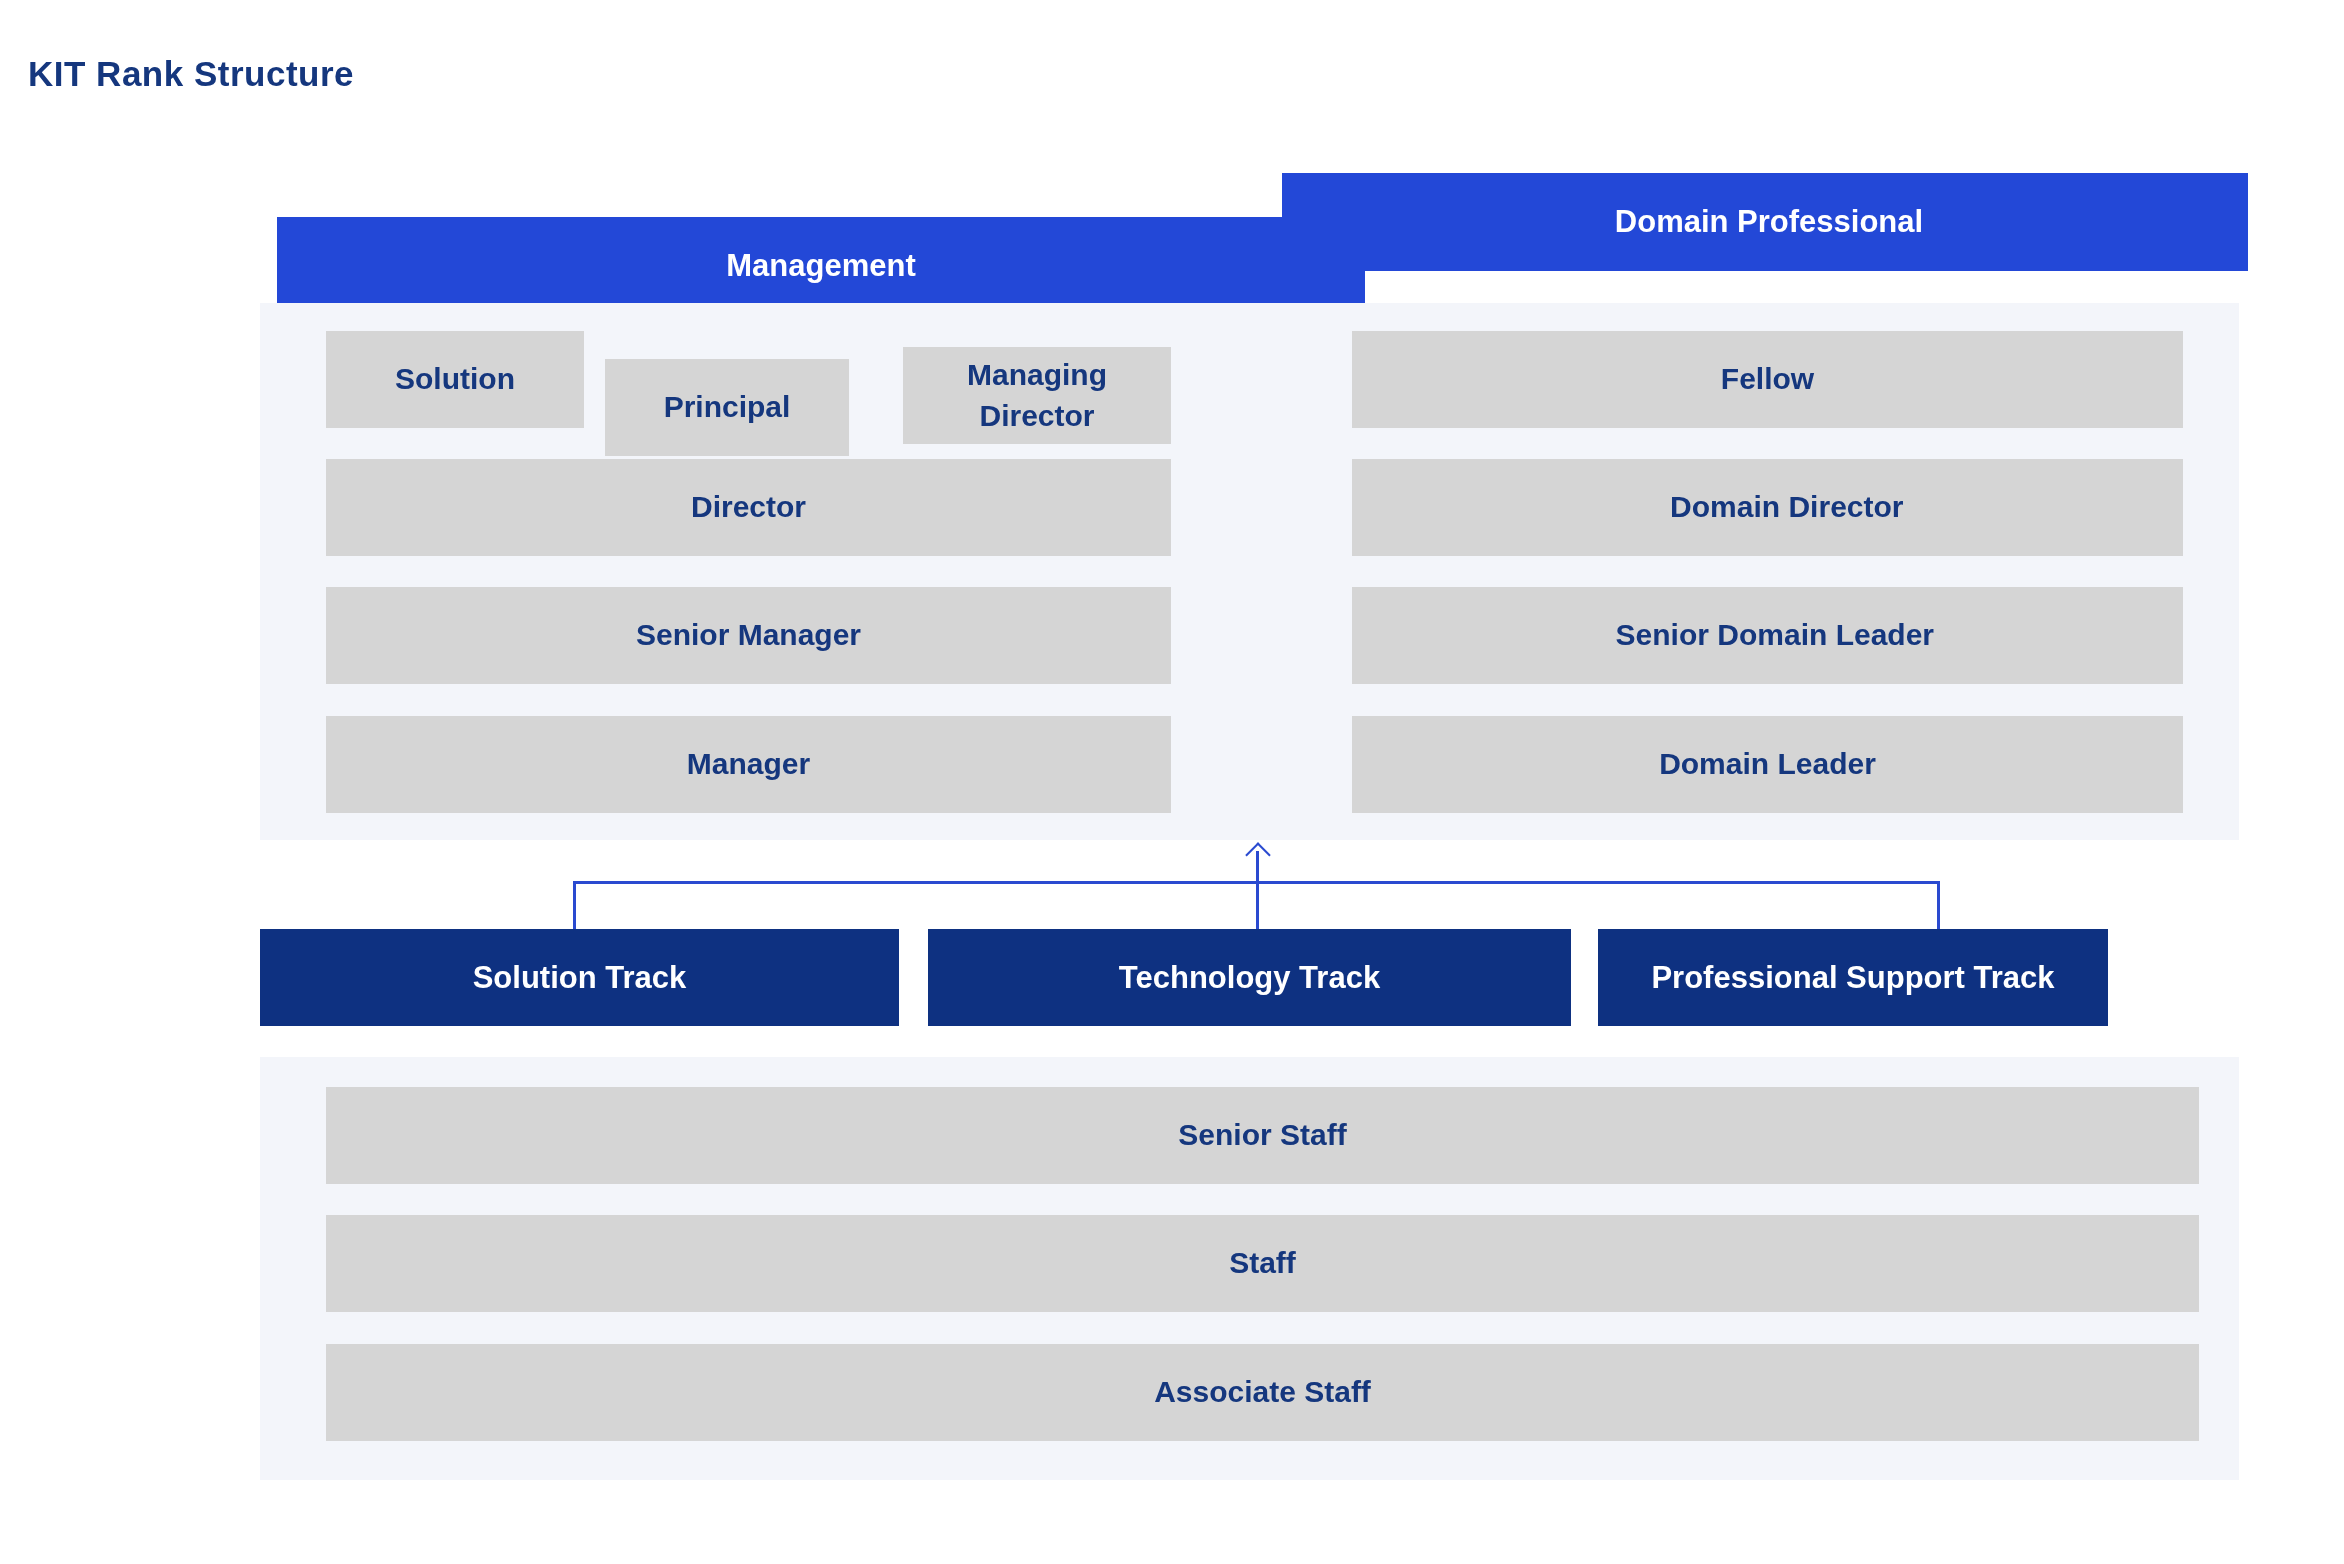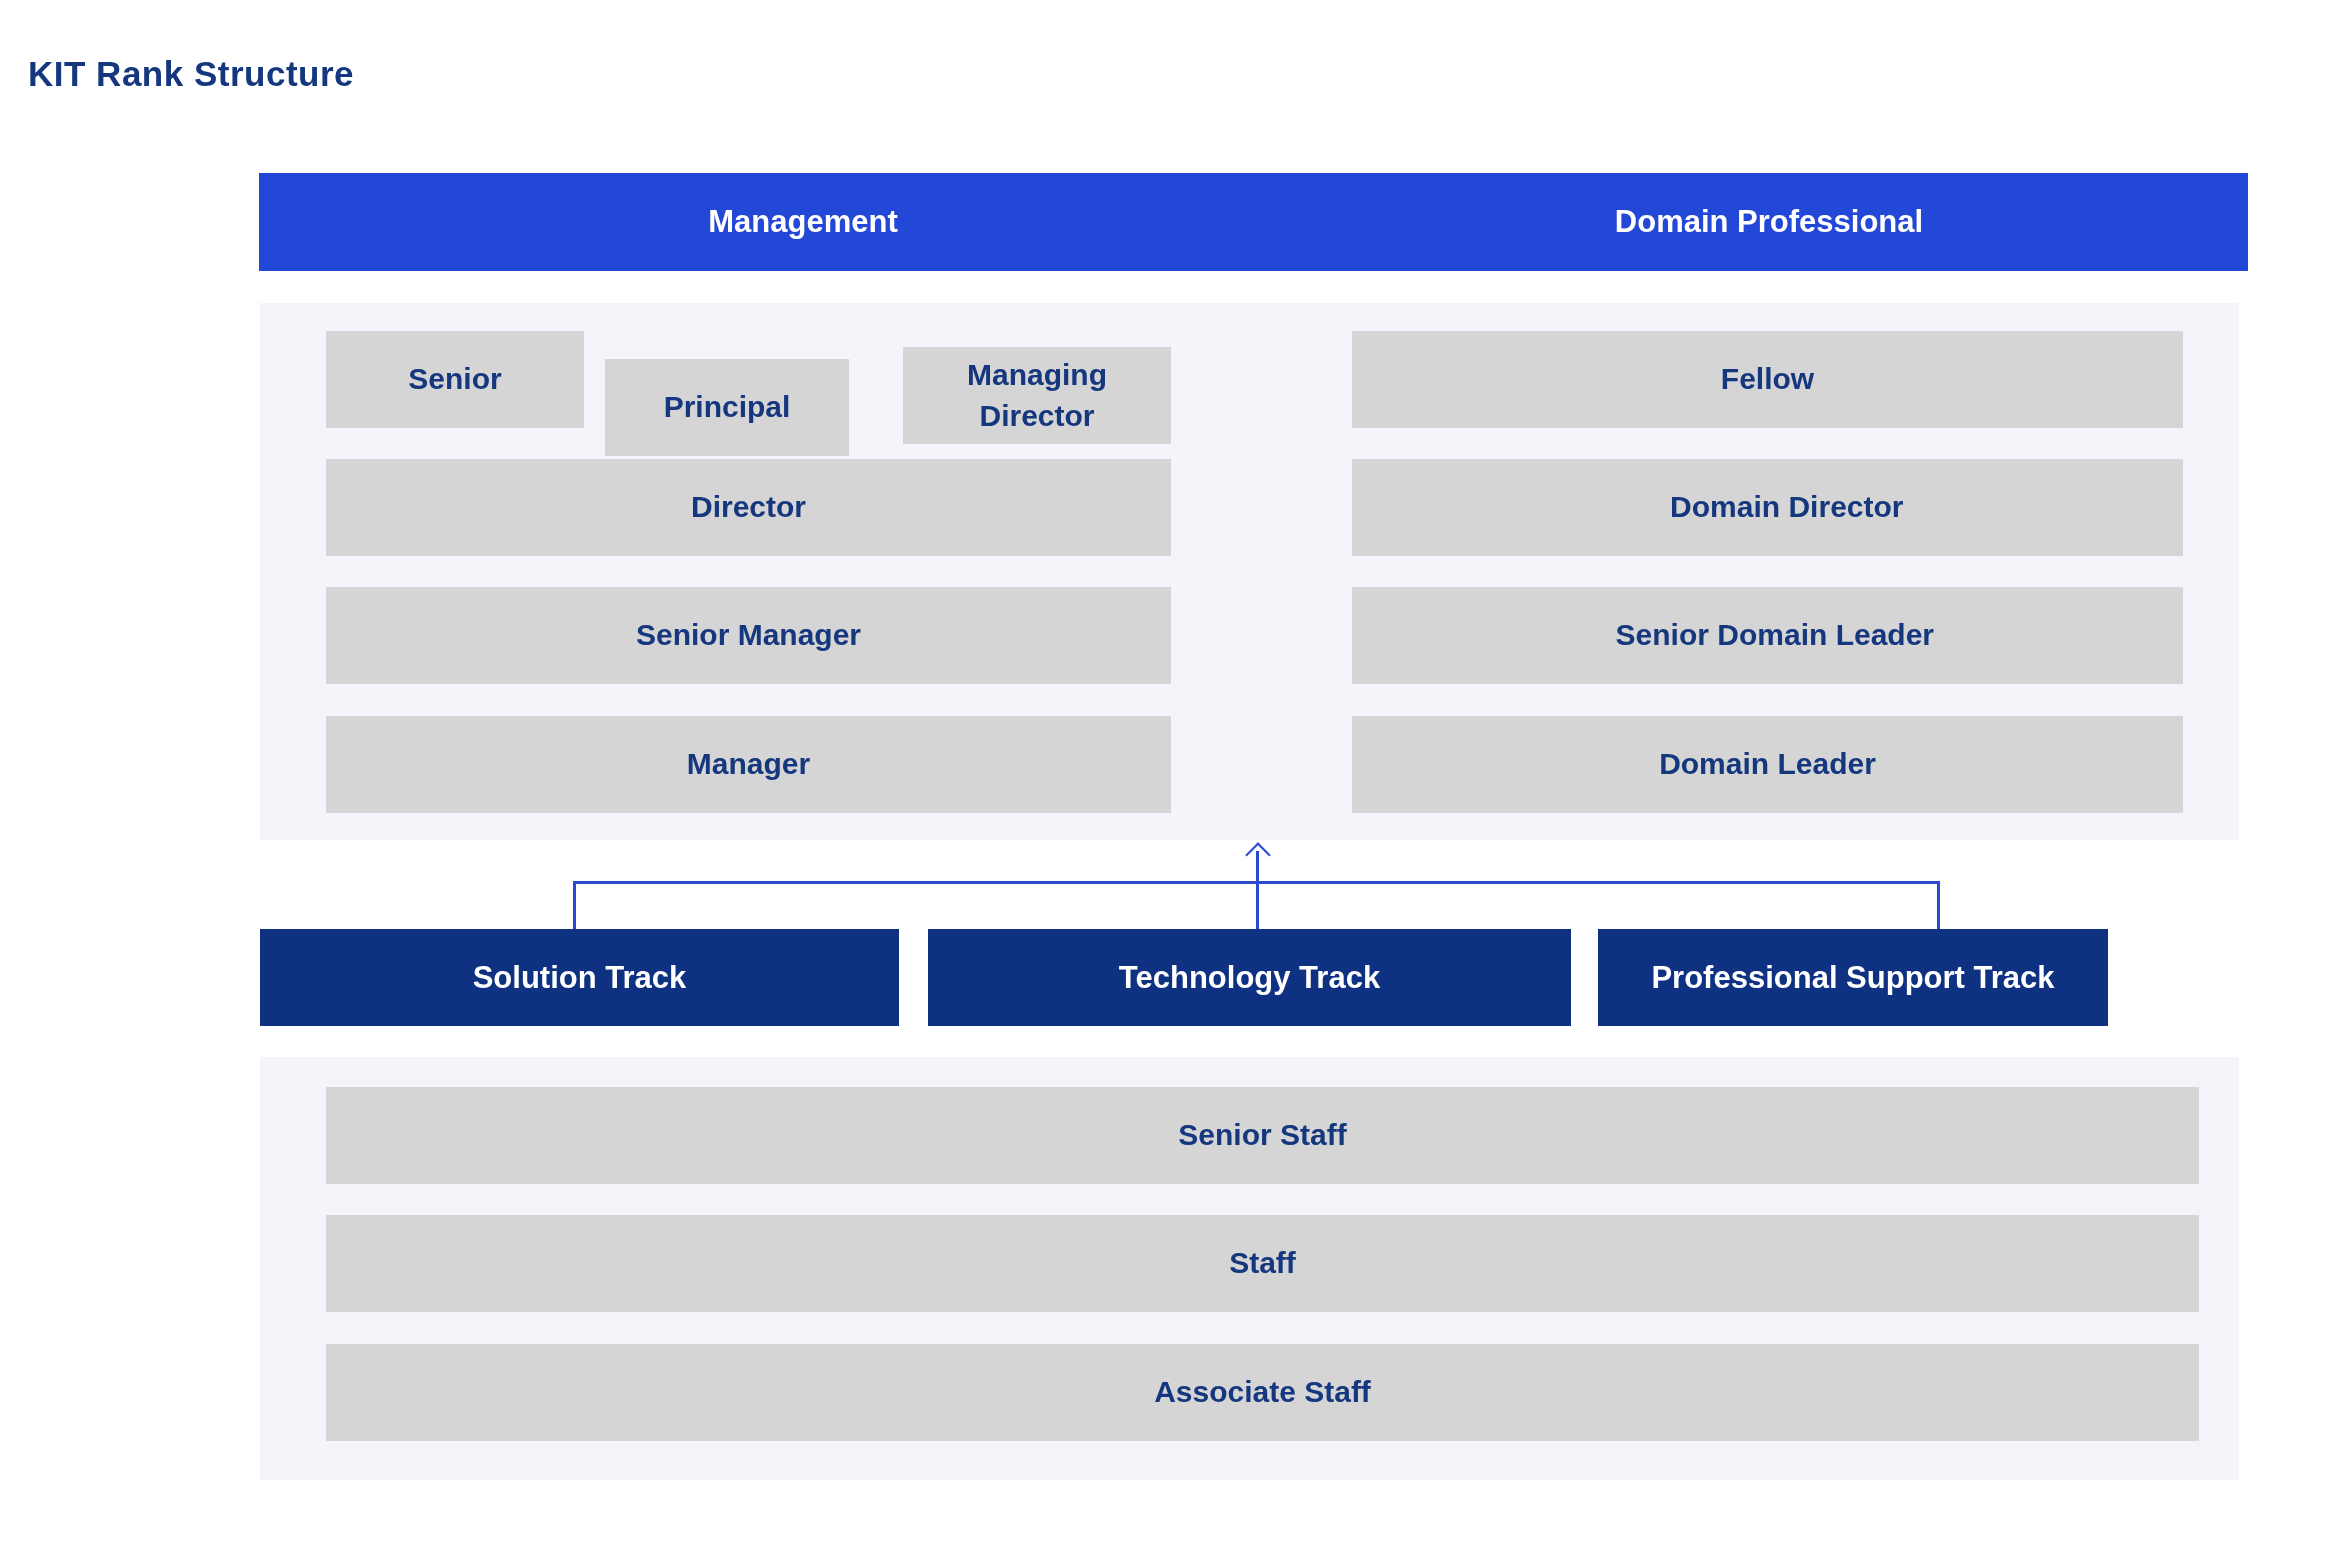--- a/index.html
+++ b/index.html
@@ -36,21 +36,21 @@
     top: 173px;
     height: 98px;
     background: var(--header-blue);
     display: flex;
     align-items: center;
     justify-content: center;
     color: var(--label-white);
     font-size: 31px;
     font-weight: 700;
   }
-  .hdr-management { left: 259px; width: 1088px; }
+  .hdr-management { left: 277px; width: 1088px; margin-top: 44px; }
   .hdr-domain     { left: 1282px; width: 958px; padding-left: 8px; }
 
   .panel {
     position: absolute;
     left: 260px;
     width: 1979px;
     background: var(--panel-bg);
   }
   .panel-upper { top: 303px; height: 537px; }
   .panel-lower { top: 1057px; height: 423px; }
@@ -128,21 +128,21 @@
 
 <div class="canvas">
 
   <div class="page-title">KIT Rank Structure</div>
 
   <div class="hdr-bar hdr-management">Management</div>
   <div class="hdr-bar hdr-domain">Domain Professional</div>
 
   <div class="panel panel-upper"></div>
 
-  <div class="rank-box b-partner">Senior</div>
+  <div class="rank-box b-partner">Solution</div>
   <div class="rank-box b-principal">Principal</div>
   <div class="rank-box b-managing-director">Managing Director</div>
   <div class="rank-box b-director">Director</div>
   <div class="rank-box b-senior-manager">Senior Manager</div>
   <div class="rank-box b-manager">Manager</div>
 
   <div class="rank-box b-fellow">Fellow</div>
   <div class="rank-box b-domain-director">Domain Director</div>
   <div class="rank-box b-senior-domain-leader">Senior Domain Leader</div>
   <div class="rank-box b-domain-leader">Domain Leader</div>

